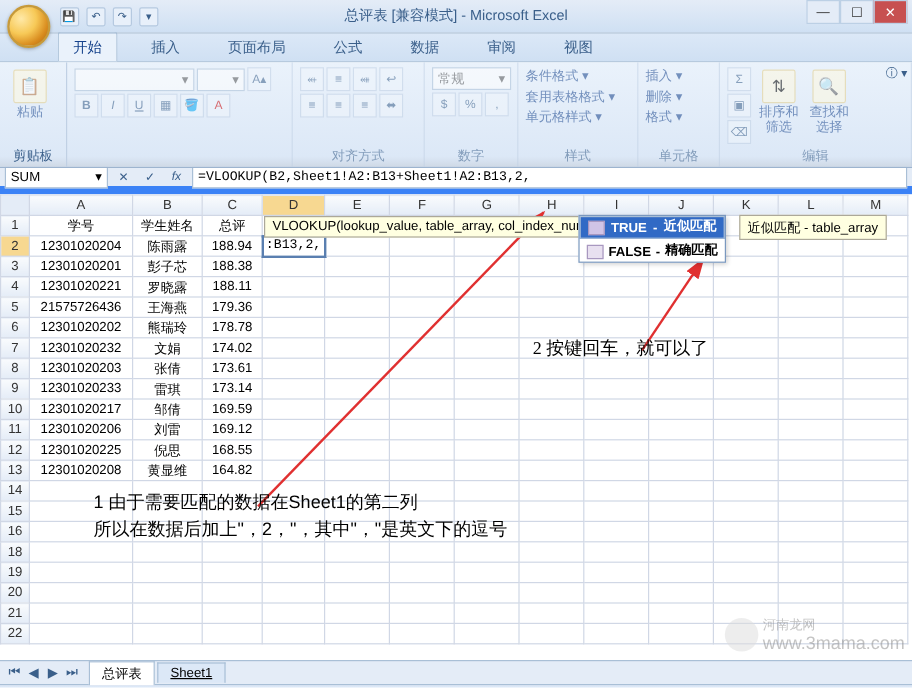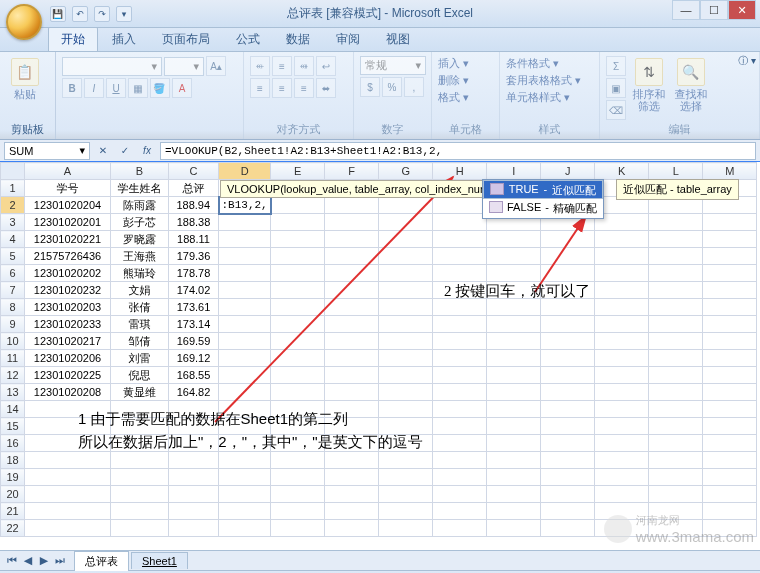--- a/index.html
+++ b/index.html
@@ -9,41 +9,41 @@
 .titlebar { height: 28px; background: linear-gradient(#e4ecf7,#cfe0f3); display:flex; align-items:center; position:relative; border-bottom:1px solid #a9bfd6; }
 .office-btn { width:36px; height:36px; position:absolute; left:6px; top:4px; border-radius:50%; background: radial-gradient(circle at 30% 30%, #ffe9a8, #f7c957 40%, #d98c1f 70%, #a85f0e); border:2px solid #c79a3a; z-index:10; box-shadow: 0 1px 3px rgba(0,0,0,0.3);}
 .qat { margin-left:50px; display:flex; gap:6px; align-items:center;}
 .qat-btn { width:16px; height:16px; background:#e8f0fa; border:1px solid #b5c9e0; border-radius:2px; display:flex; align-items:center; justify-content:center; font-size:9px; color:#3a5f8a;}
 .title-text { position:absolute; left:50%; transform:translateX(-50%); color:#3a5f8a; font-size:12px;}
 .win-controls { position:absolute; right:4px; top:0; display:flex;}
 .win-btn { width:28px; height:20px; display:flex; align-items:center; justify-content:center; font-size:11px; color:#333; background:#e4ecf7; border:1px solid #bcd0e5;}
 .win-close { background:#c75050; color:#fff;}
 
 
-.ribbon-tabs { height:24px; background:linear-gradient(#dce8f7,#cfe0f3); display:flex; align-items:flex-end; padding-left:48px; gap:2px; border-bottom:1px solid #a9bfd6;}
+.ribbon-tabs { height:24px; background:linear-gradient(#dce8f7,#cfe0f3); display:flex; align-items:flex-end; padding-left:48px; gap:16px; border-bottom:1px solid #a9bfd6;}
 .rtab { padding:4px 12px 3px; font-size:12px; color:#3a5f8a; cursor:pointer;}
 .rtab.active { background:#eaf2fb; border:1px solid #a9bfd6; border-bottom:none; border-radius:3px 3px 0 0; color:#15428b; font-weight:500;}
 
 
 .ribbon { height:88px; background:linear-gradient(#eaf2fb 0%, #dce8f7 90%, #cfd9e6 100%); display:flex; border-bottom:1px solid #9db4cf; position:relative; z-index:5;}
 .rgroup { border-right:1px solid #c0d0e4; padding:4px 6px 2px; display:flex; flex-direction:column; justify-content:space-between;}
 .rgroup-label { font-size:11px; color:#3a5f8a; text-align:center; padding:2px 0 0;}
 .rgroup-body { display:flex; gap:4px; flex:1; align-items:flex-start;}
 .big-btn { width:38px; display:flex; flex-direction:column; align-items:center; gap:2px; padding:2px;}
 .big-btn .ico { width:28px; height:28px; background:#fff9e0; border:1px solid #e5cf8a; border-radius:2px; display:flex; align-items:center; justify-content:center; font-size:14px;}
 .big-btn .lbl { font-size:11px; color:#15428b; text-align:center; line-height:1.1;}
 .ctrl-stack { display:flex; flex-direction:column; gap:2px;}
 .ctrl-row { display:flex; gap:2px; align-items:center;}
 .sel { height:19px; border:1px solid #a9bfd6; background:#fff; font-size:11px; padding:0 4px; color:#555; display:flex; align-items:center; justify-content:space-between;}
 .tiny-btn { width:20px; height:20px; border:1px solid #c0d0e4; background:#f0f6fc; display:flex; align-items:center; justify-content:center; font-size:10px; color:#3a5f8a;}
 .ribbon .disabled { opacity:0.55;}
 .ribbon-toggle { position:absolute; right:4px; top:2px; font-size:10px; color:#3a5f8a;}
 
 
-.fbar { height:22px; background:#e4ecf7; display:flex; align-items:center; border-bottom:1px solid #3b82f6; padding:0 4px; gap:4px;}
+.fbar { height:22px; background:#e4ecf7; display:flex; align-items:center; border-bottom:7px solid #3b82f6; padding:0 4px; gap:4px;}
 .namebox { width:86px; height:18px; background:#fff; border:1px solid #a9bfd6; font-size:11px; padding:0 4px; display:flex; align-items:center; justify-content:space-between;}
 .fx-btn { width:18px; height:18px; display:flex; align-items:center; justify-content:center; font-size:10px; color:#3a5f8a; border:1px solid transparent;}
 .formula-input { flex:1; height:18px; background:#fff; border:1px solid #a9bfd6; padding:0 4px; font-size:11px; font-family:"Courier New", monospace; display:flex; align-items:center;}
 
 
 .sheet-wrap { position:relative; height:388px; background:#fff; overflow:hidden;}
 .grid { position:absolute; left:0; top:0; border-collapse:collapse; table-layout:fixed;}
 .grid th, .grid td { border:1px solid #d0d7e5; height:17px; font-size:11px; overflow:hidden; white-space:nowrap;}
 .grid th { background:linear-gradient(#f9fbfd,#e4ecf7); color:#333; font-weight:normal; text-align:center;}
 .grid .corner { width:24px; background:#e4ecf7;}
@@ -55,21 +55,21 @@
 .row-active th.rowhdr { background:#f7d891;}
 th.col-active { background:#f7d891;}
 .cell-editing { border:2px solid #5a7fb0 !important; text-align:left; font-family:"Courier New",monospace; background:#fff;}
 
 
 .func-tip { position:absolute; left:220px; top:18px; background:#ffffe1; border:1px solid #aca899; padding:2px 6px; font-size:11px; z-index:20; white-space:nowrap;}
 .func-tip b { font-weight:bold;}
 
 
 .dropdown { position:absolute; left:482px; top:17px; background:#fff; border:1px solid #7a98bf; font-size:11px; z-index:25; box-shadow:2px 2px 4px rgba(0,0,0,0.2);}
-.dd-item { padding:2px 6px; display:flex; align-items:flex-start; gap:4px; white-space:nowrap;}
+.dd-item { padding:2px 6px; display:flex; align-items:flex-end; gap:4px; white-space:nowrap;font-weight:bold;}
 .dd-item.sel { background:#316ac5; color:#fff;}
 .dd-ico { width:14px; height:12px; background:#e8e0f0; border:1px solid #a898c0; display:inline-block;}
 .dd-item.sel .dd-ico { background:#d0c4e6;}
 .side-tip { position:absolute; left:616px; top:17px; background:#ffffe1; border:1px solid #aca899; padding:2px 6px; font-size:11px; z-index:25; white-space:nowrap;}
 
 
 .annot { position:absolute; font-size:15px; color:#000; z-index:15; line-height:1.5; font-family:SimSun;}
 svg.arrows { position:absolute; left:0; top:0; pointer-events:none; z-index:14;}
 
 
@@ -176,35 +176,35 @@
           <span>▾</span>
         </div>
       <div class="ctrl-row">
         <div class="tiny-btn">$</div>
         <div class="tiny-btn">%</div>
         <div class="tiny-btn">,</div>
       </div>
     </div>
     <div class="rgroup-label">数字</div>
   </div>
+  <div class="rgroup disabled" style="width:100px">
+    <div class="rgroup-body ctrl-stack" style="font-size:11px;color:#15428b">
+      <div>条件格式 ▾</div>
+      <div>套用表格格式 ▾</div>
+      <div>单元格样式 ▾</div>
+    </div>
+    <div class="rgroup-label">样式</div>
+  </div>
   <div class="rgroup disabled" style="width:68px">
     <div class="rgroup-body ctrl-stack" style="font-size:11px;color:#15428b">
       <div>插入 ▾</div>
       <div>删除 ▾</div>
       <div>格式 ▾</div>
     </div>
     <div class="rgroup-label">单元格</div>
-  </div>
-  <div class="rgroup disabled" style="width:100px">
-    <div class="rgroup-body ctrl-stack" style="font-size:11px;color:#15428b">
-      <div>条件格式 ▾</div>
-      <div>套用表格格式 ▾</div>
-      <div>单元格样式 ▾</div>
-    </div>
-    <div class="rgroup-label">样式</div>
   </div>
   <div class="rgroup disabled" style="flex:1">
     <div class="rgroup-body">
       <div class="ctrl-stack" style="font-size:10px;color:#15428b">
         <div class="ctrl-row">
             <span class="tiny-btn">Σ</span>
           </div>
         <div class="ctrl-row">
             <span class="tiny-btn">▣</span>
           </div>

